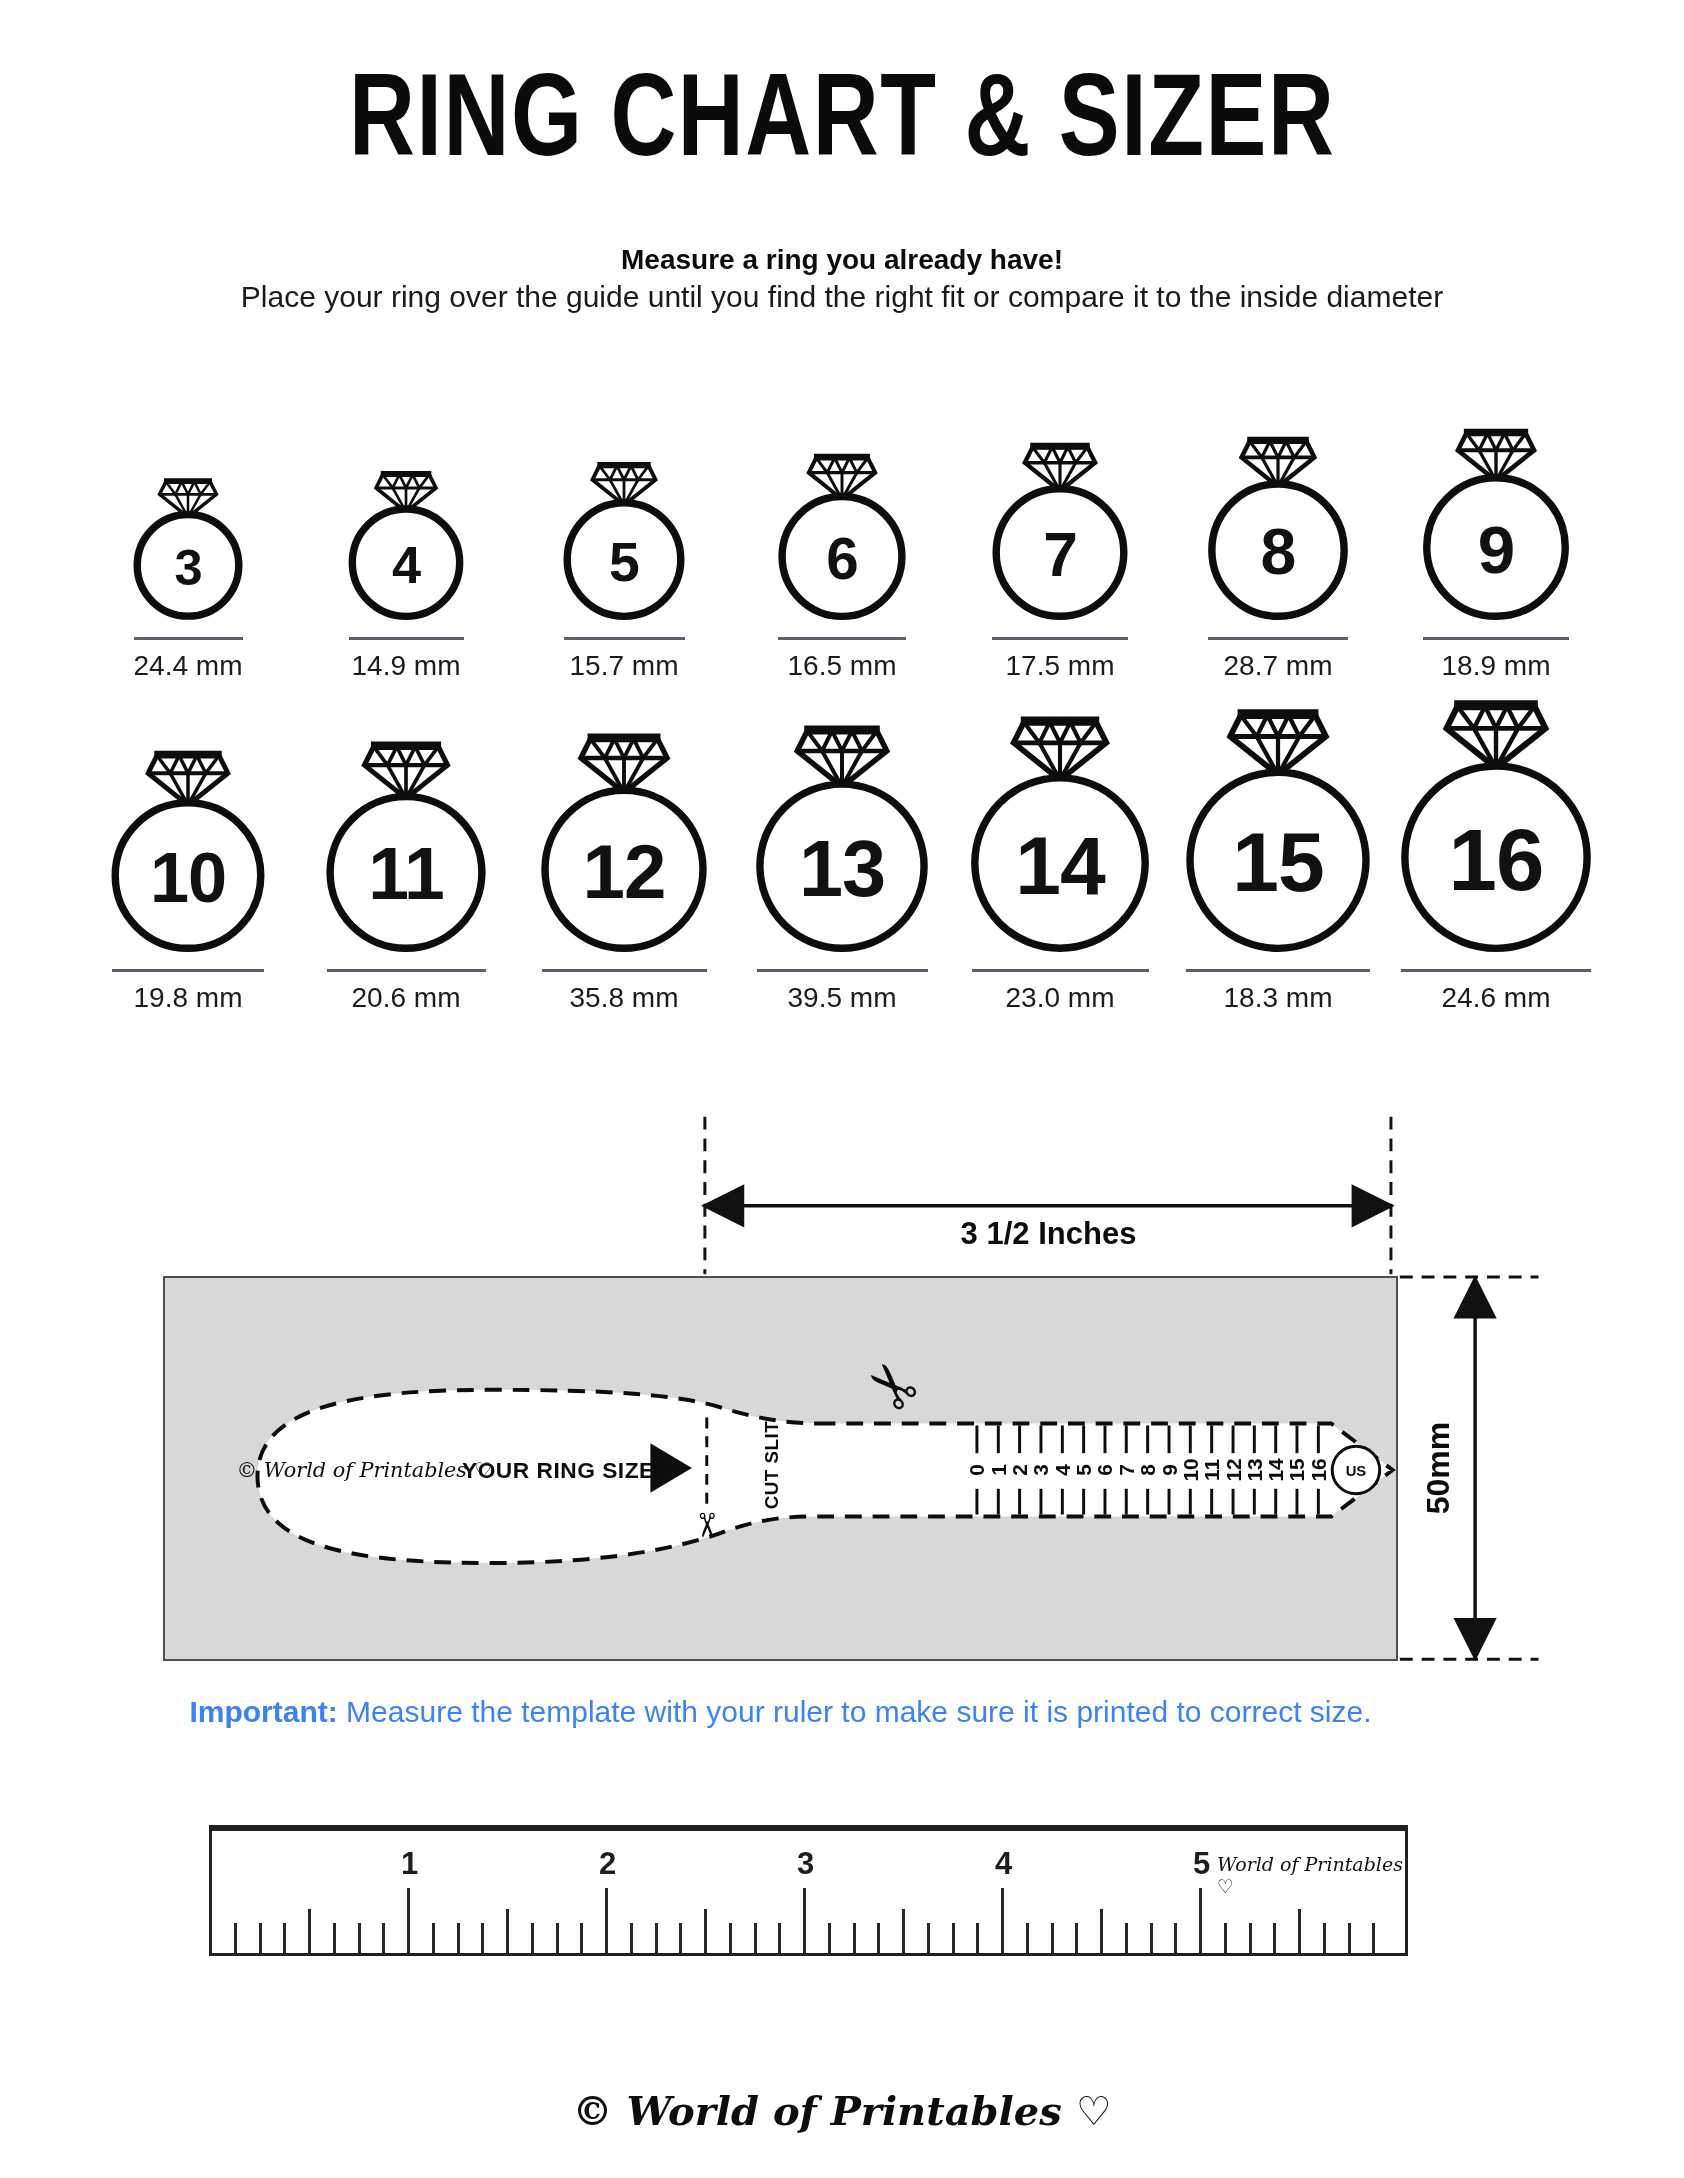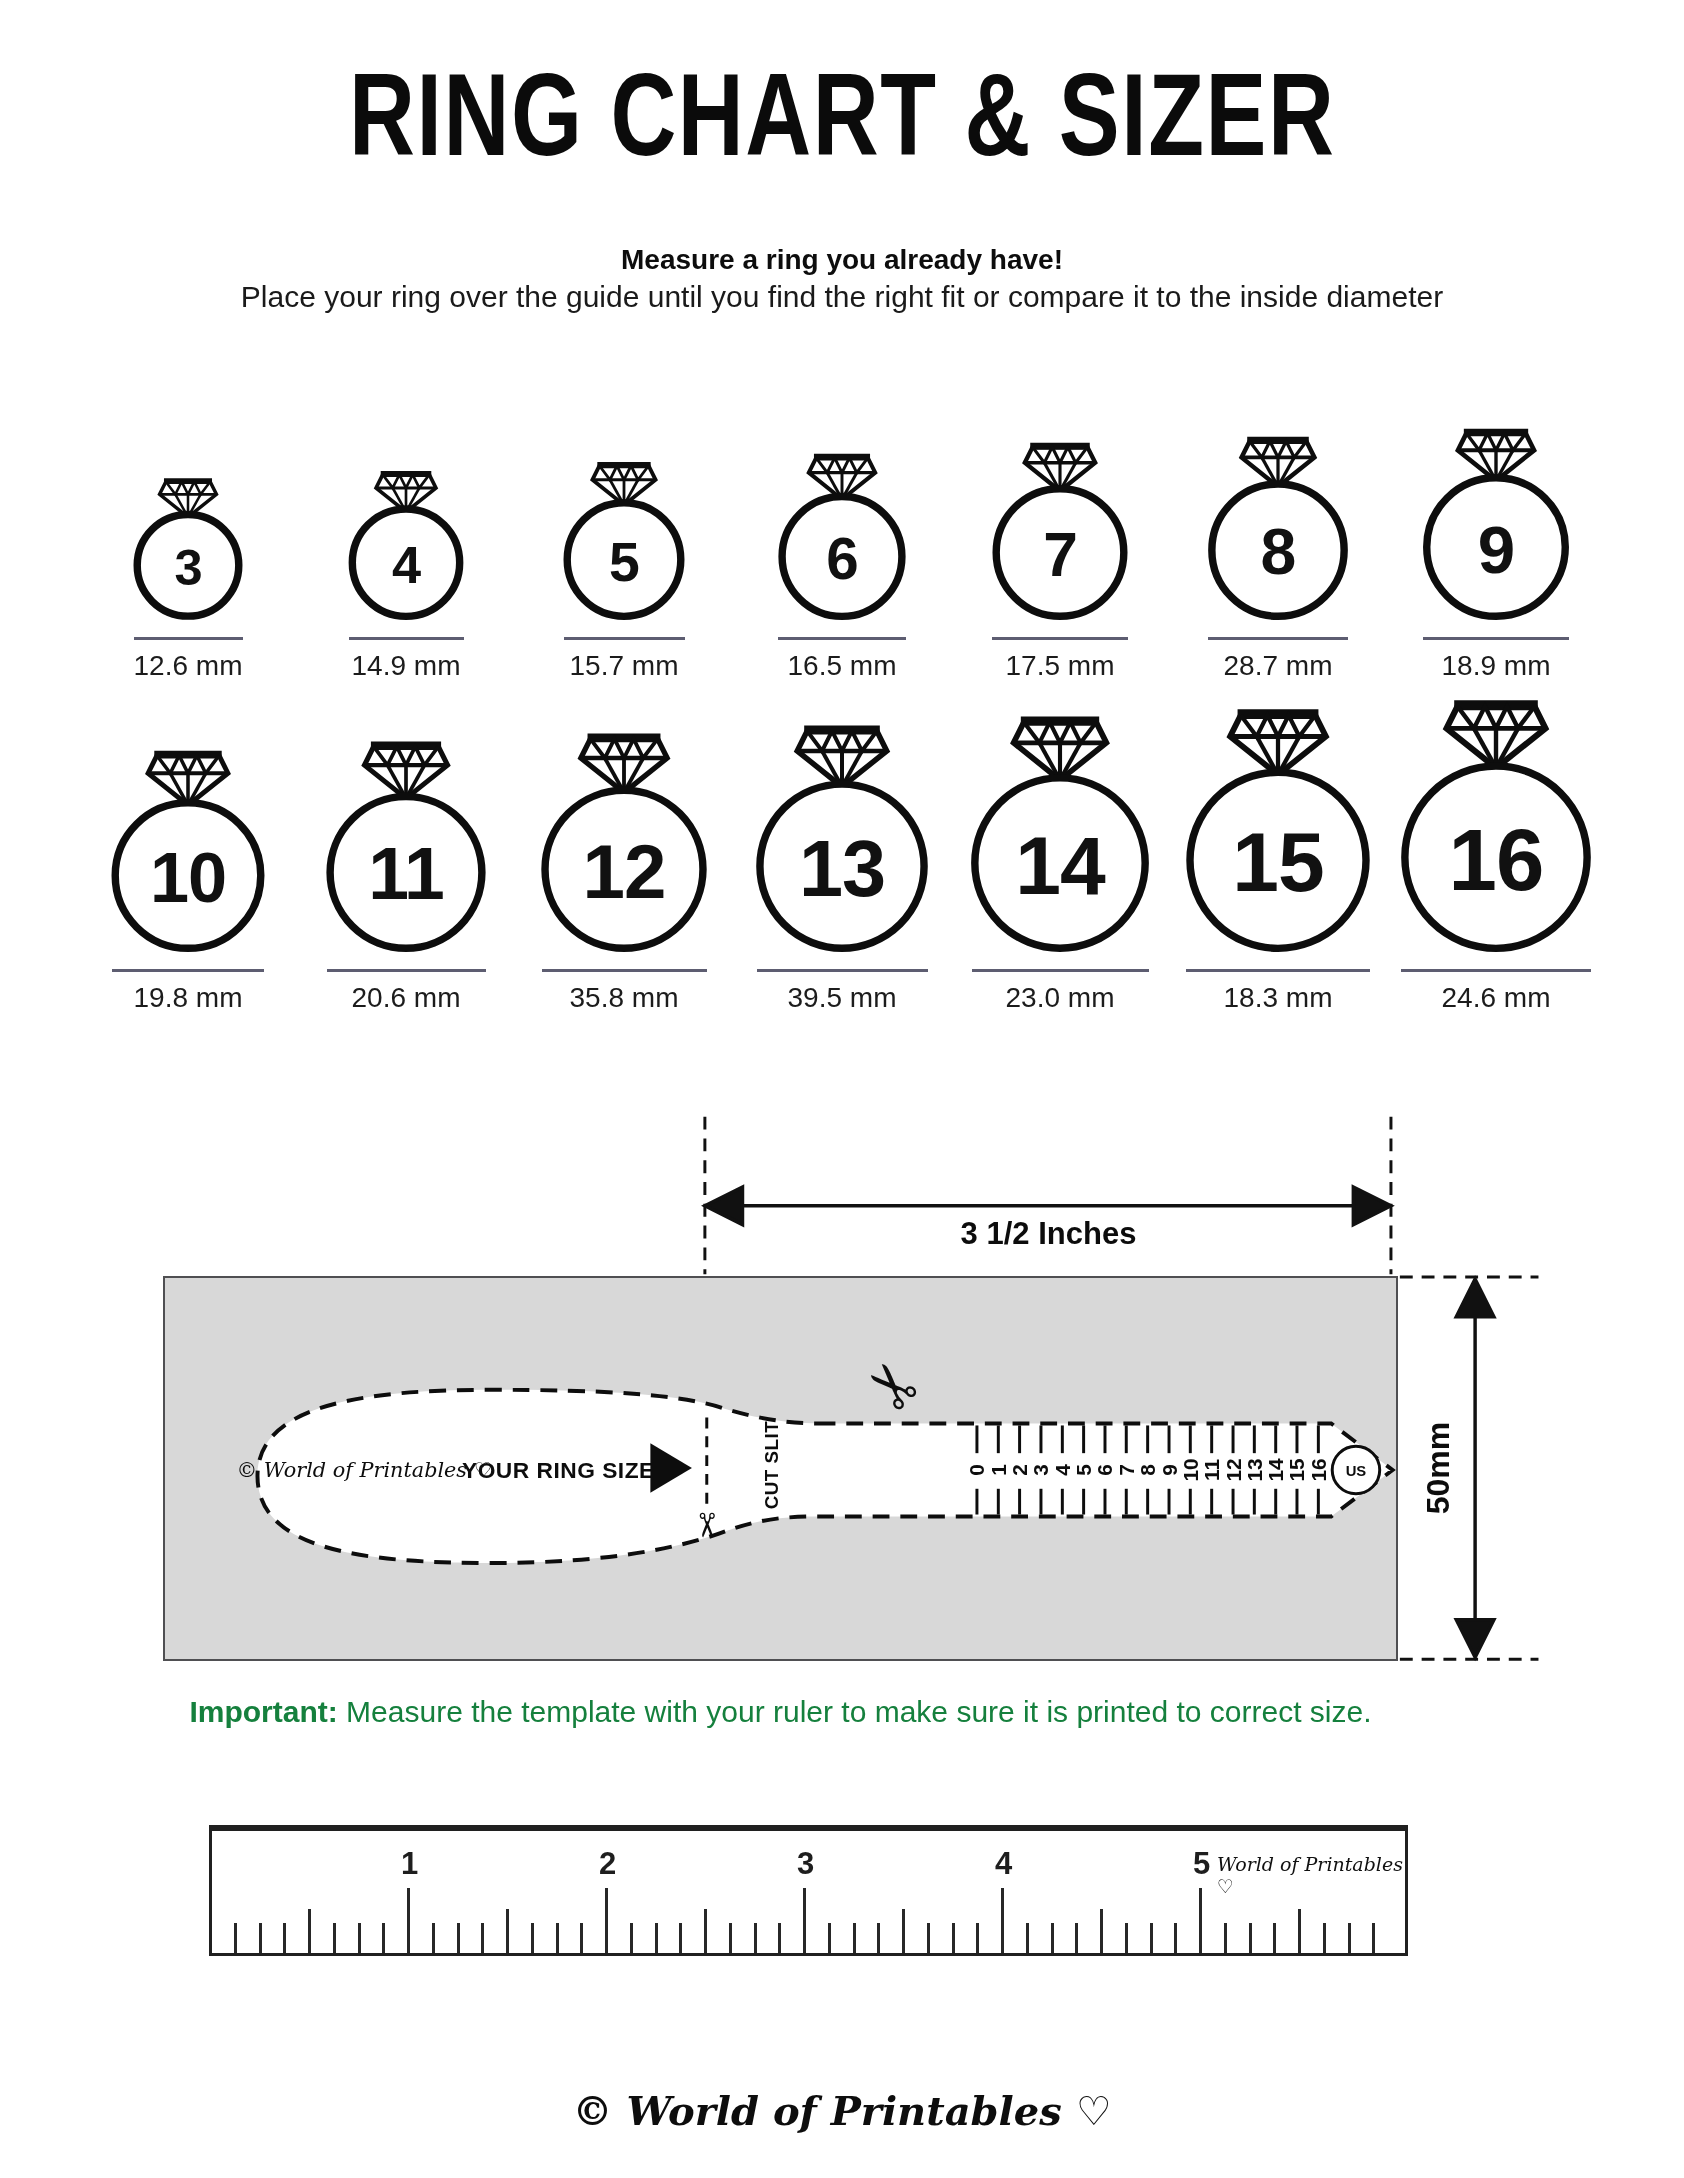--- a/index.html
+++ b/index.html
@@ -23,21 +23,21 @@
   .ring-underline{height:3px;background:#5d5d71;margin-top:13px;}
   .ring-label{margin-top:10px;font-size:28px;color:#1c1c1c;height:32px;line-height:32px;}
   svg{font-family:"Liberation Sans",sans-serif;}
   
   .graybox{left:163px;top:1276px;width:1235px;height:385px;background:#d8d8d8;border:2px solid #4f4f52;box-sizing:border-box;}
   .dim-label-inches{left:900px;top:1216px;width:297px;text-align:center;font-size:31px;font-weight:700;color:#0c0c0c;}
   .dim-label-mm{
     left:1378px;top:1448px;width:119px;height:40px;text-align:center;
     font-size:32px;font-weight:700;color:#0c0c0c;transform:rotate(-90deg);line-height:40px;
   }
-  .important-line{left:163px;top:1695px;width:1235px;text-align:center;font-size:30px;color:#15803d;}
+  .important-line{left:163px;top:1695px;width:1235px;text-align:center;font-size:30px;color:#3b82f6;}
   .important-line b{font-weight:700;}
   
   .ruler{
     left:209px;top:1825px;width:1199px;height:131px;box-sizing:border-box;
     border:3px solid #202020;border-top:6px solid #202020;background:#fff;
   }
   .ruler-tick{position:absolute;bottom:0;width:3px;background:#272727;}
   .ruler-num{
     position:absolute;transform:translateX(-50%);font-size:31px;font-weight:700;color:#1e1e1e;
     letter-spacing:-1px;
@@ -69,21 +69,21 @@
           <line x1="5" y1="24" x2="95" y2="24" stroke-width="4.5"></line>
           <polyline points="15,4 30,24 40,4 50,24 60,4 70,24 85,4" stroke-width="4"></polyline>
           <line x1="30" y1="24" x2="50" y2="60" stroke-width="4"></line>
           <line x1="50" y1="24" x2="50" y2="60" stroke-width="4"></line>
           <line x1="70" y1="24" x2="50" y2="60" stroke-width="4"></line>
         </g>
         <circle cx="110" cy="91.01" r="51.239999999999995" fill="#fff" stroke="#0d0d0d" stroke-width="7.5"></circle>
         <text x="110" y="93.01" text-anchor="middle" dominant-baseline="central" font-size="51" font-weight="bold" letter-spacing="-1" fill="#111">3</text>
       </svg>
       <div class="ring-underline" style="width:109px"></div>
-      <div class="ring-label">12.6 mm</div>
+      <div class="ring-label">24.4 mm</div>
       </div>
       <div class="ring-col">
         <svg width="218" height="156" viewBox="0 0 220 158">
         <g transform="translate(76.2962,4) scale(0.6740759999999999)" stroke="#0d0d0d" fill="none">
           <polygon points="50,60 5,24 15,4 85,4 95,24" stroke-width="5.5"></polygon>
           <line x1="12" y1="3" x2="88" y2="3" stroke-width="9"></line>
           <line x1="5" y1="24" x2="95" y2="24" stroke-width="4.5"></line>
           <polyline points="15,4 30,24 40,4 50,24 60,4 70,24 85,4" stroke-width="4"></polyline>
           <line x1="30" y1="24" x2="50" y2="60" stroke-width="4"></line>
           <line x1="50" y1="24" x2="50" y2="60" stroke-width="4"></line>

